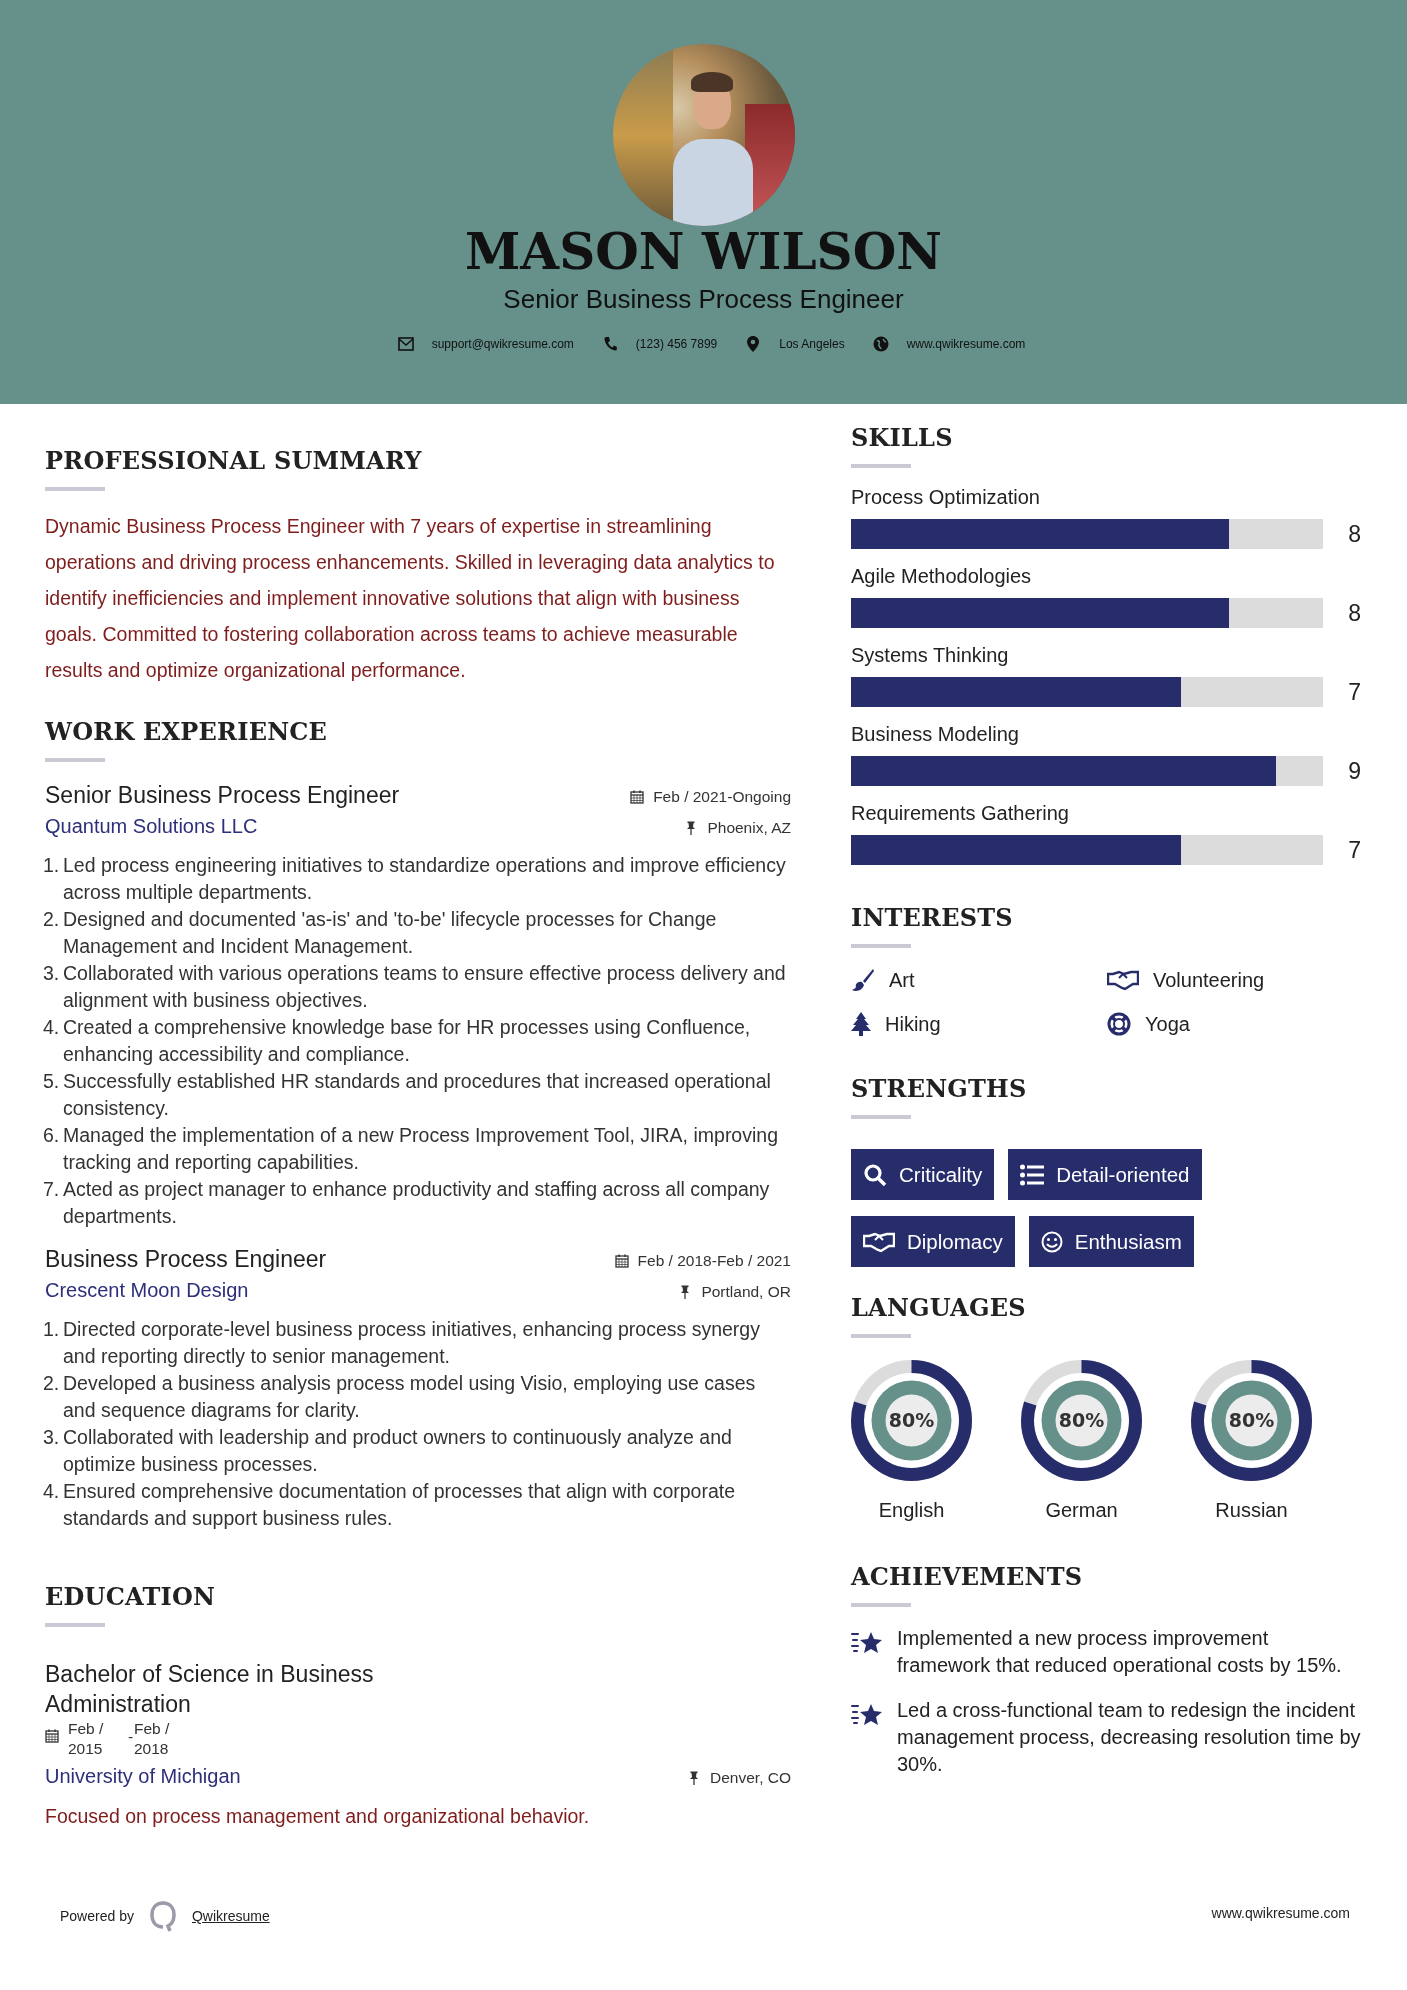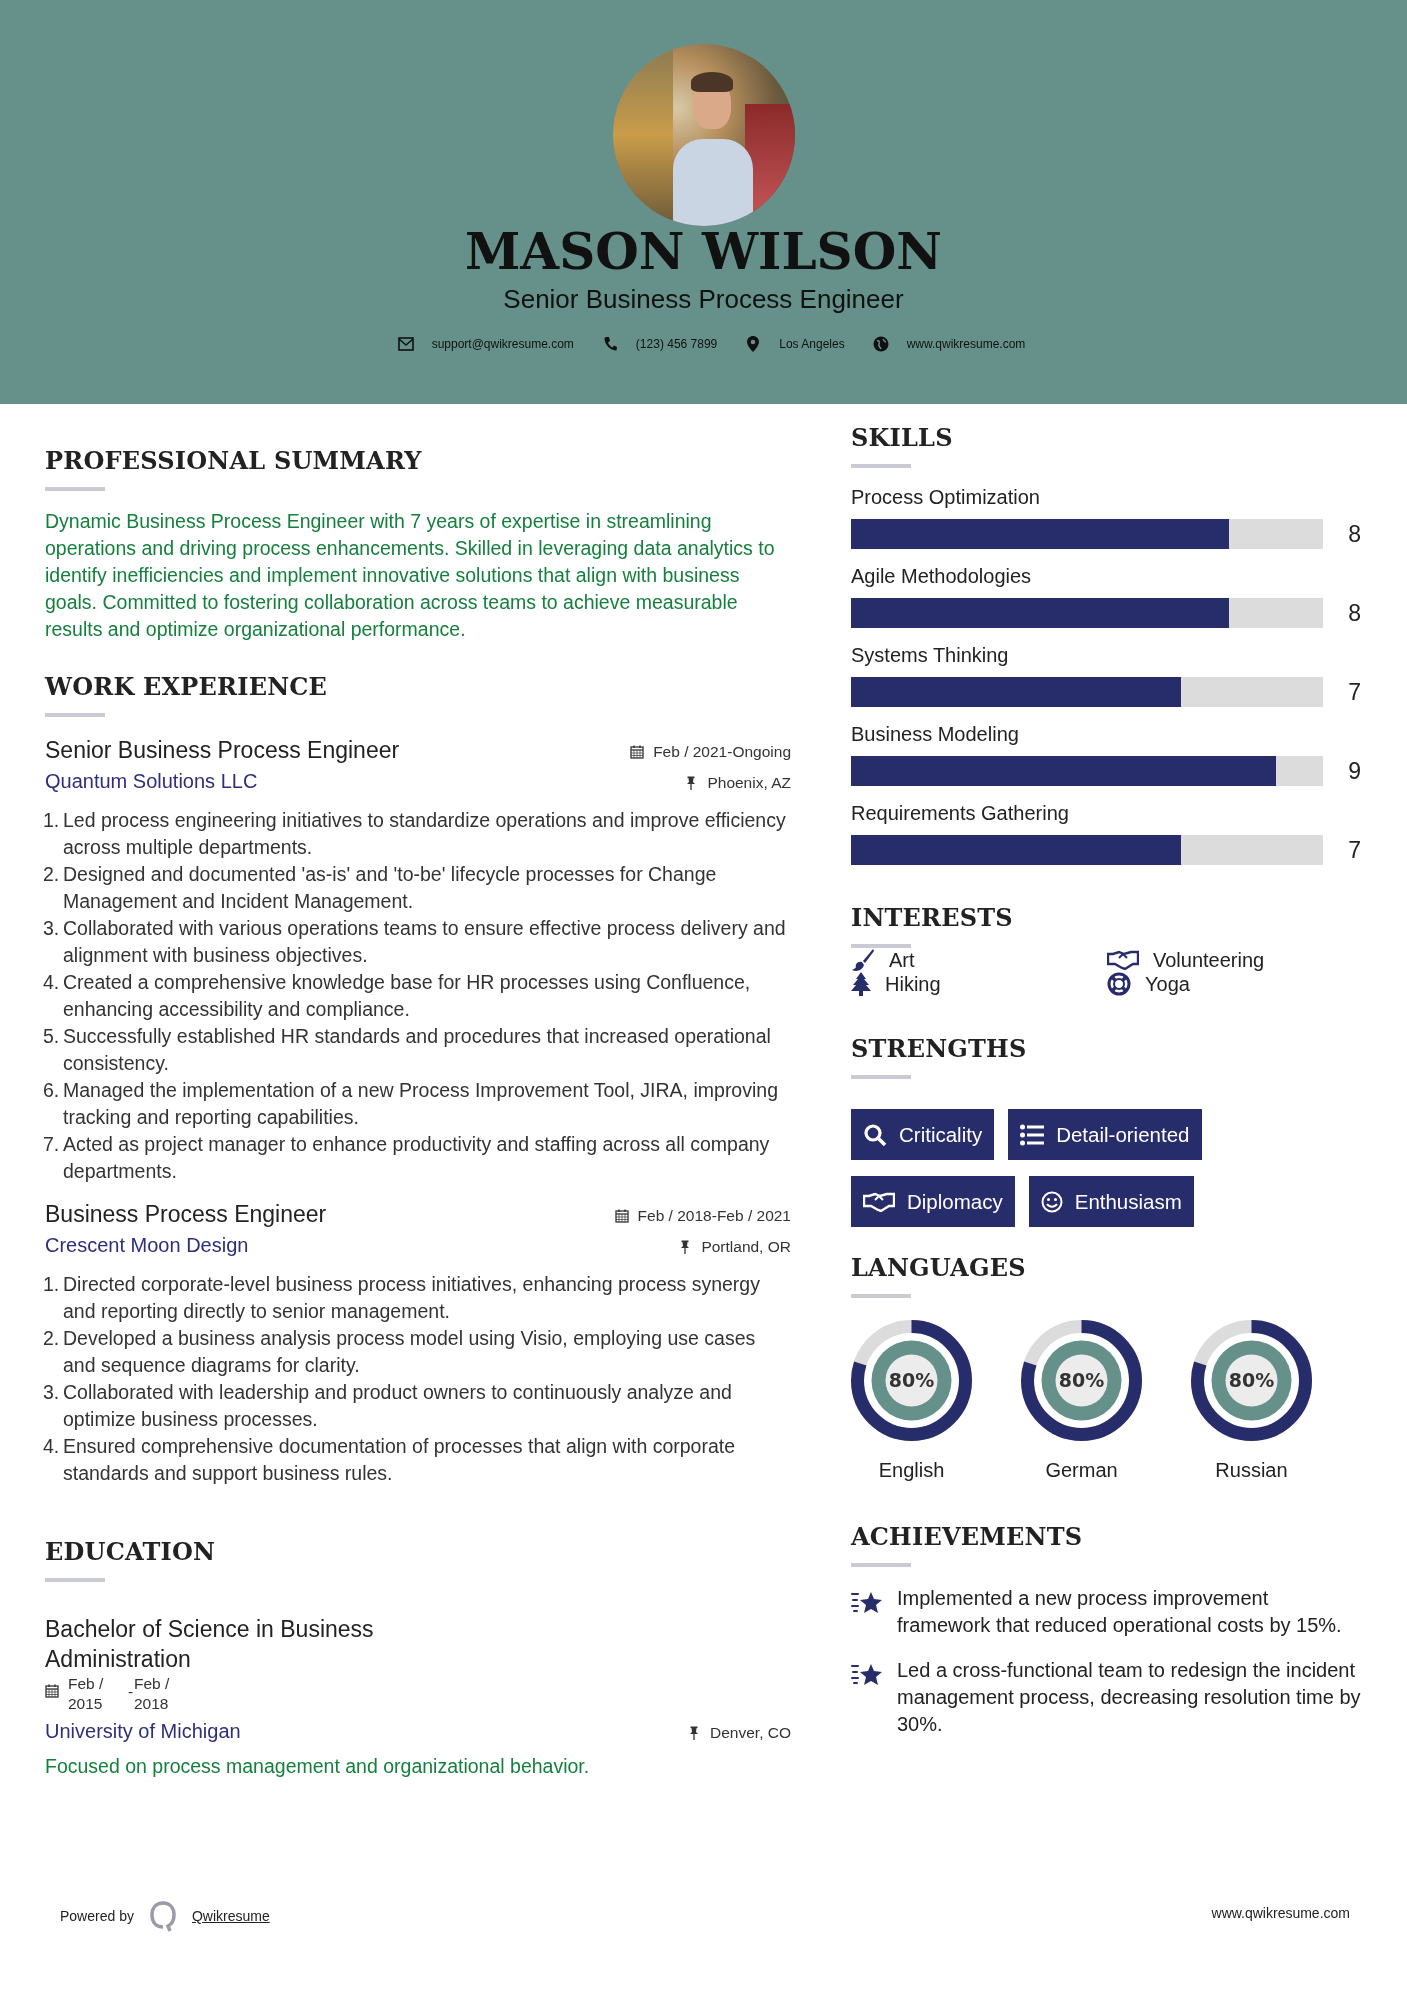--- a/index.html
+++ b/index.html
@@ -20,40 +20,40 @@
   .contacts { position: absolute; left: 8px; top: 336px; width: 1407px; display: flex; justify-content: center; align-items: center; gap: 4px; font-size: 12px; color: #111; }
   .contacts .item { display: flex; align-items: center; margin: 0 12px; }
   .contacts .ico { display: inline-block; width: 16px; height: 16px; margin-right: 18px; position: relative; }
 
   .col-left { position: absolute; left: 45px; top: 404px; width: 746px; }
   .col-right { position: absolute; left: 851px; top: 381px; width: 510px; }
 
   .sec-title { font-family: "DejaVu Serif", "Liberation Serif", serif; font-weight: bold; font-size: 24px; color: #222; letter-spacing: 0.2px; }
   .sec-rule { width: 60px; height: 4px; background: #c9cad3; margin-top: 12px; }
 
-  .summary { font-size: 19.5px; line-height: 27px; color: #15803d; margin-top: 17px; }
+  .summary { font-size: 19.5px; line-height: 36px; color: #7f1d1d; margin-top: 17px; }
 
   .job-head { display: flex; justify-content: space-between; align-items: flex-start; }
   .job-title { font-size: 23px; color: #222; }
   .job-meta { font-size: 15.5px; color: #333; display: flex; align-items: center; }
   .company { font-size: 20px; color: #2d2f7a; }
   .job-list { list-style: none; margin-top: 14px; }
   .job-list li { font-size: 19.5px; line-height: 27px; color: #333; position: relative; padding-left: 18px; }
   .job-list li .num { position: absolute; left: -2px; top: 0; }
 
   .meta-ico { display: inline-block; width: 14px; height: 14px; margin-right: 9px; }
 
   .skill { margin-top: 0; }
   .skill-label { font-size: 20px; color: #222; }
   .skill-row { display: flex; align-items: center; margin-top: 10px; }
   .skill-track { width: 472px; height: 30px; background: #dcdcdc; position: relative; }
   .skill-fill { position: absolute; left: 0; top: 0; height: 30px; background: #272c6b; }
   .skill-val { margin-left: 14px; font-size: 23px; color: #222; width: 24px; text-align: right; }
 
-  .interests { display: grid; grid-template-columns: 256px 240px; }
+  .interests { display: grid; grid-template-columns: 256px 240px; row-gap: 20px; margin-top: 20px; }
   .interest { display: flex; align-items: center; font-size: 20px; color: #222; }
   .interest svg { margin-right: 14px; }
 
   .strengths { display: flex; flex-wrap: wrap; gap: 16px 14px; margin-top: 30px; width: 500px; }
   .chip { background: #272c6b; color: #ffffff; height: 51px; display: flex; align-items: center; padding: 0 12px; font-size: 20.5px; }
   .chip svg { margin-right: 12px; }
 
   .langs { display: flex; gap: 49px; margin-top: 22px; }
   .lang { width: 121px; text-align: center; }
   .lang-label { font-size: 20px; color: #222; margin-top: 14px; }

